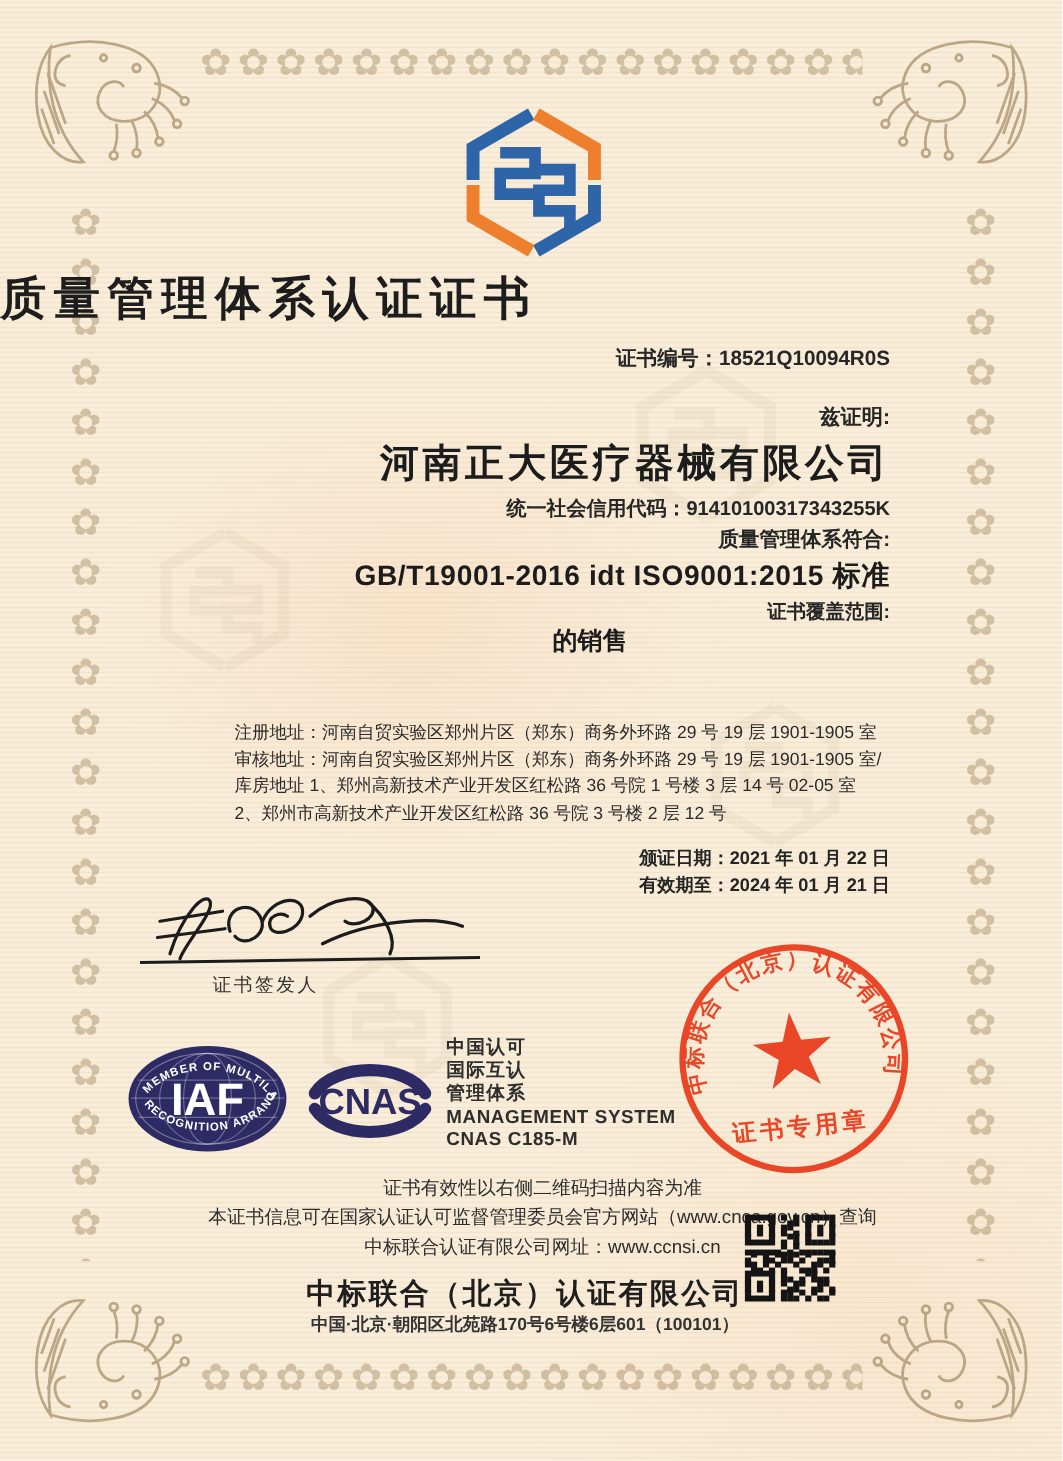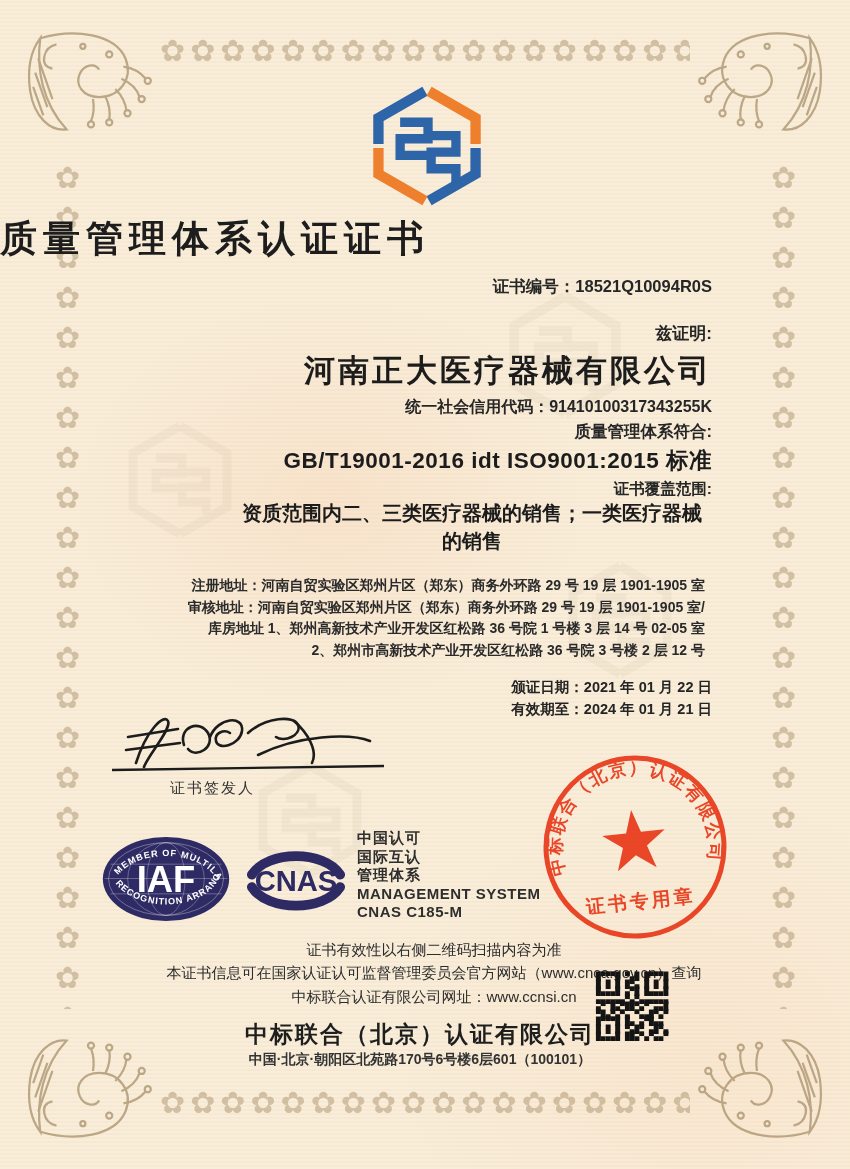--- a/index.html
+++ b/index.html
@@ -40,22 +40,22 @@
   .r-line { position:absolute; right:138px; text-align:center; color:#262626; white-space:nowrap; }
   .cert-no   { top:276px; font-size:16.5px; font-weight:bold; }
   .certify   { top:322px; font-size:17px;   font-weight:bold; }
   .company   { top:350px; font-size:31px;   font-weight:bold; letter-spacing:3px; color:#1c1c1c; }
   .credit    { top:397px; font-size:16px;   font-weight:bold; }
   .conform   { top:421px; font-size:16.5px; font-weight:bold; }
   .standard  { top:445px; font-size:22.5px; font-weight:bold; letter-spacing:.5px; color:#1c1c1c; }
   .scope-lbl { top:479px; font-size:15.5px; font-weight:bold; }
   .scope     { top:499px; font-size:20px;   font-weight:bold; line-height:28px; color:#1c1c1c; white-space:normal; width:480px; }
 
-  .addresses { position:absolute; right:145px; top:575px; text-align:right;
-               font-size:14px; font-weight:700; line-height:21.5px; color:#2a2a2a; }
+  .addresses { position:absolute; right:145px; top:575px; 
+               font-size:14px; font-weight:400; line-height:21.5px; color:#2a2a2a; }
   .dates     { position:absolute; right:138px; top:676px; text-align:left;
                font-size:14.5px; font-weight:bold; line-height:22px; color:#242424; }
 
   
   .signature { position:absolute; left:98px; top:693px; width:300px; height:88px; }
   .signer    { position:absolute; left:170px; top:779px; font-size:15px; color:#333; letter-spacing:2px; }
 
   
   .iaf  { position:absolute; left:99px;  top:832px; width:134px; height:94px; }
   .cnas { position:absolute; left:243px; top:843px; width:106px; height:74px; }
@@ -232,21 +232,20 @@
   <div class="title">质量管理体系认证证书</div>
   <div class="r-line cert-no">证书编号：18521Q10094R0S</div>
 
   <div class="r-line certify">兹证明:</div>
   <div class="r-line company">河南正大医疗器械有限公司</div>
   <div class="r-line credit">统一社会信用代码：91410100317343255K</div>
   <div class="r-line conform">质量管理体系符合:</div>
   <div class="r-line standard">GB/T19001-2016 idt ISO9001:2015 标准</div>
   <div class="r-line scope-lbl">证书覆盖范围:</div>
   <div class="r-line scope">
-    <div>资质范围内二、三类医疗器械的销售；一类医疗器械</div>
     <div>的销售</div>
   </div>
 
   <div class="addresses">
     <div>注册地址：河南自贸实验区郑州片区（郑东）商务外环路 29 号 19 层 1901-1905 室</div>
     <div>审核地址：河南自贸实验区郑州片区（郑东）商务外环路 29 号 19 层 1901-1905 室/</div>
     <div>库房地址 1、郑州高新技术产业开发区红松路 36 号院 1 号楼 3 层 14 号 02-05 室</div>
     <div>2、郑州市高新技术产业开发区红松路 36 号院 3 号楼 2 层 12 号</div>
   </div>
 

